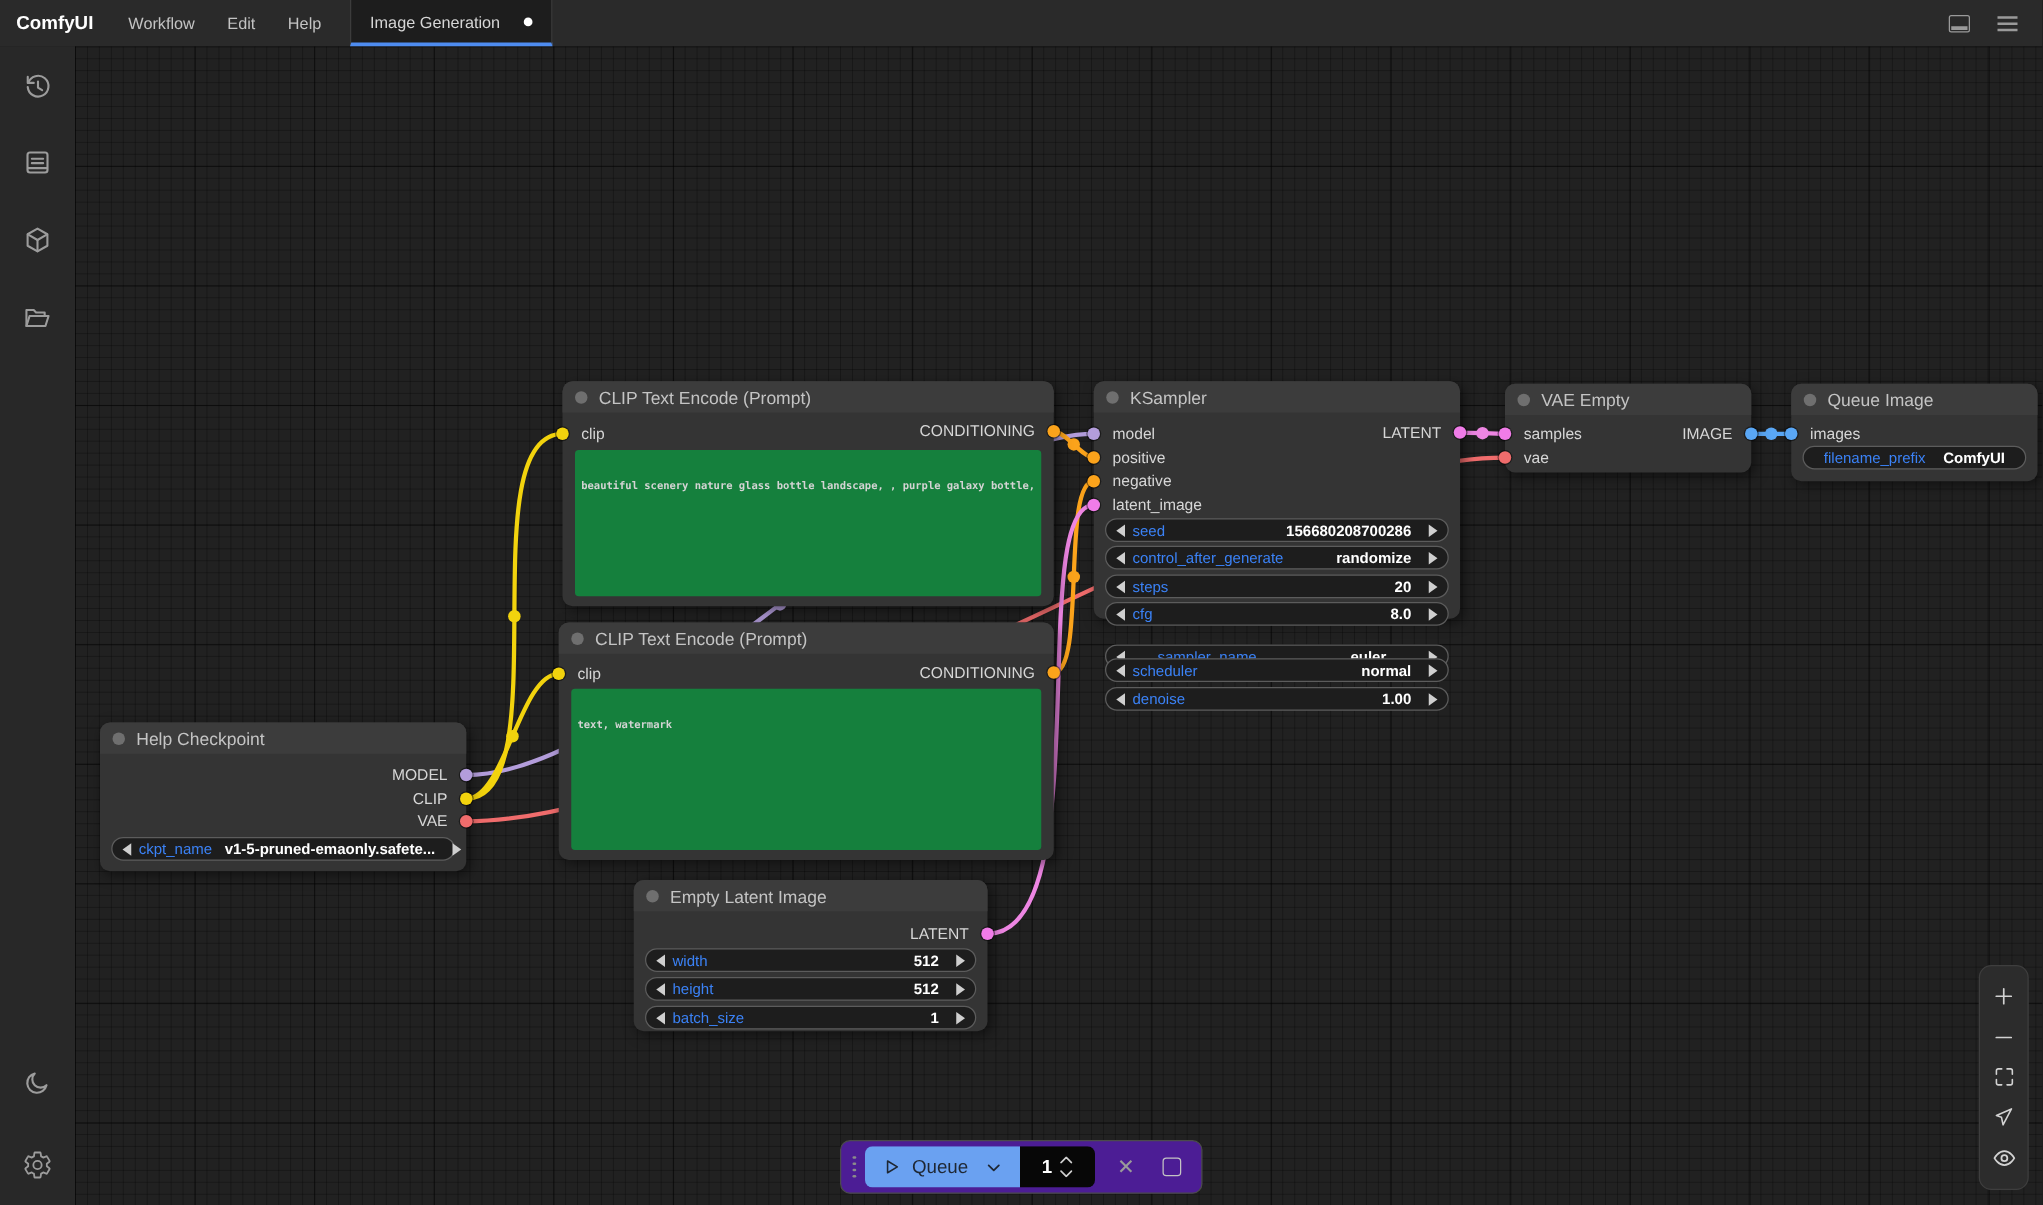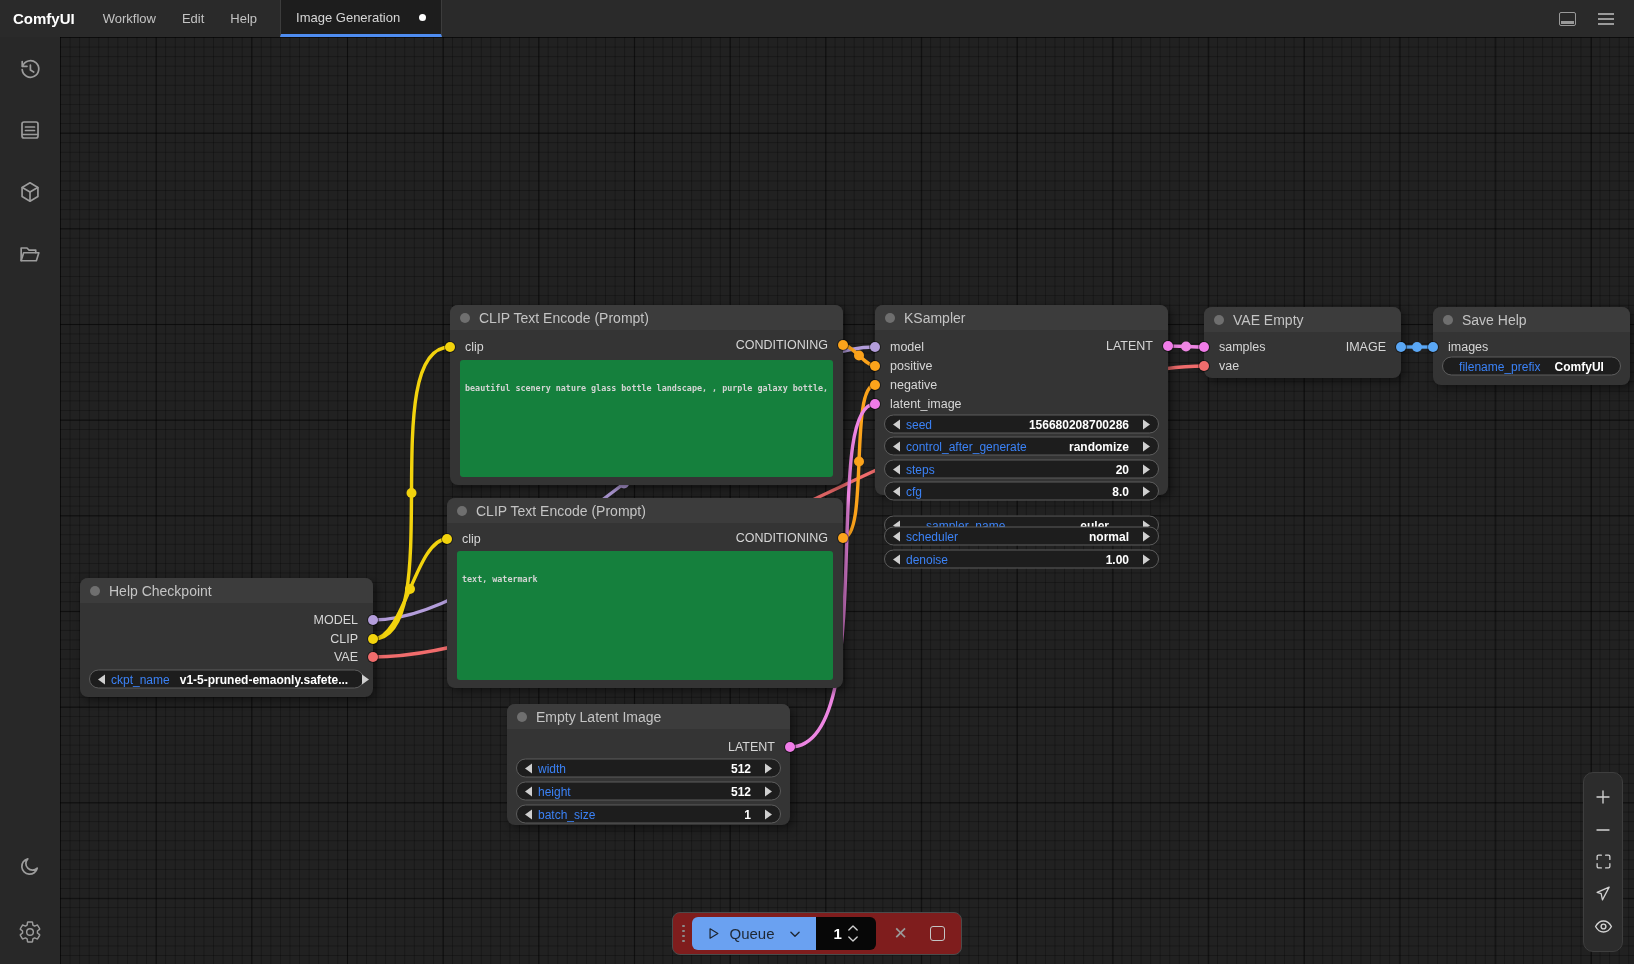--- a/index.html
+++ b/index.html
@@ -43,21 +43,21 @@
 .widget{position:absolute;left:9px;right:9px;height:19px;transform:translateY(-50%);background:#1d1d1d;border:1px solid #5c5c5c;border-radius:10px;display:flex;align-items:center;padding:0 8px;font-size:12px}
 .widget .wl{color:#3b82f6;margin-left:6px;white-space:nowrap}
 .widget .wv{color:#fff;font-weight:bold;margin-left:auto;padding-left:10px;white-space:nowrap}
 .widget .arr-l{width:0;height:0;border-style:solid;border-width:5px 7px 5px 0;border-color:transparent #cfcfcf transparent transparent;flex:none}
 .widget .arr-r{width:0;height:0;border-style:solid;border-width:5px 0 5px 7px;border-color:transparent transparent transparent #cfcfcf;flex:none;margin-left:14px}
 .widget.noarr{justify-content:space-around;padding:0 14px}
 .widget.noarr .wl{margin:0}
 .widget.noarr .wv{margin:0}
 .ta{position:absolute;background:#15803d;border-radius:3px;color:#d4d4d4;font:bold 8.4px "DejaVu Sans Mono",monospace;padding:22px 5px;overflow:hidden;white-space:pre;line-height:12px}
 
-#queuebar{position:absolute;left:672px;top:912px;width:290px;height:43px;background:#7f1d1d;border:1px solid #4b4b4b;border-radius:8px;display:flex;align-items:center;z-index:25}
+#queuebar{position:absolute;left:672px;top:912px;width:290px;height:43px;background:#4c1d95;border:1px solid #4b4b4b;border-radius:8px;display:flex;align-items:center;z-index:25}
 .qhandle{display:flex;flex-direction:column;gap:2.5px;padding:0 7px 0 9px}
 .qhandle i{width:2.5px;height:2.5px;border-radius:50%;background:#8b8b8b}
 .qgroup{display:flex;height:33px;border-radius:6px;overflow:hidden}
 .qbtn{display:flex;align-items:center;gap:9px;background:#6aa1f1;border:none;padding:0 14px;cursor:pointer}
 .qbtn .qtxt{font-size:15px;color:#1e2733;font-family:"Liberation Sans",sans-serif}
 .qcount{width:60px;background:#070707;display:flex;align-items:center;justify-content:center;gap:6px}
 .qcount .num{color:#fff;font-size:15px;font-weight:bold}
 .steppers{display:flex;flex-direction:column;gap:5px}
 .qx{color:#9a9a9a;font-size:17px;margin-left:18px}
 .qstop{margin-left:22px;width:15px;height:15px;border:1.8px solid #c4c4c4;border-radius:3px}
@@ -256,21 +256,21 @@
       <div class="port in" style="top: 40px;">samples</div>
       <span class="pdot in" style="top: 40px; background: rgb(240, 124, 232);"></span>
       <div class="port in" style="top: 59px;">vae</div>
       <span class="pdot in" style="top: 59px; background: rgb(240, 108, 108);"></span>
       <div class="port out" style="top: 40px;">IMAGE</div>
       <span class="pdot out" style="top: 40px; background: rgb(90, 167, 245);"></span>
     </div>
     <div class="node" style="left: 1433px; top: 307px; width: 197px; height: 78px;">
       <div class="nhead">
         <span class="hdot"></span>
-        <span class="ttl">Save Help</span>
+        <span class="ttl">Queue Image</span>
       </div>
       <div class="port in" style="top: 40px;">images</div>
       <span class="pdot in" style="top: 40px; background: rgb(90, 167, 245);"></span>
       <div class="widget noarr" style="top: 59px;">
         <span class="wl">filename_prefix</span>
         <span class="wv">ComfyUI</span>
       </div>
     </div>
     <div class="node" style="left: 507px; top: 704px; width: 283px; height: 121px;">
       <div class="nhead">

